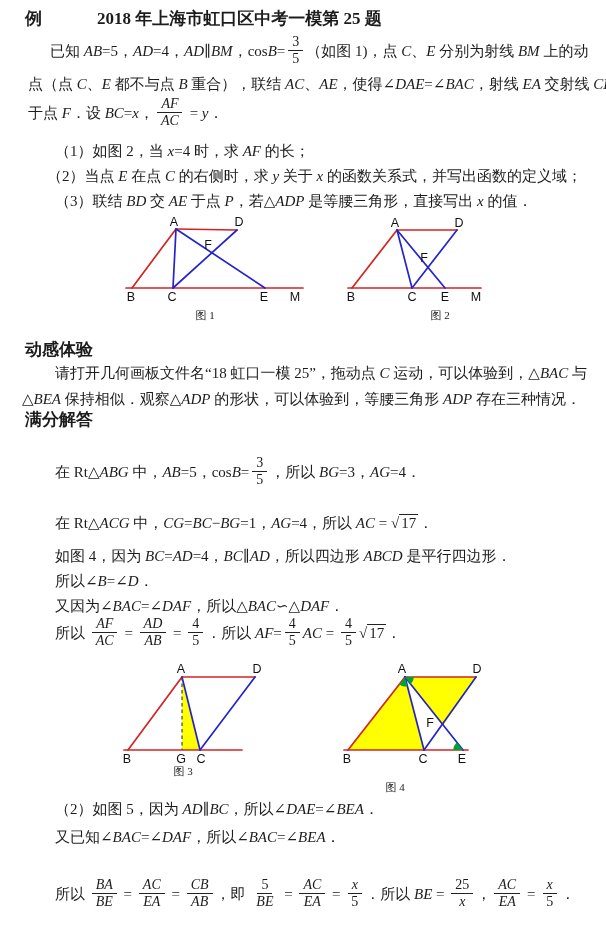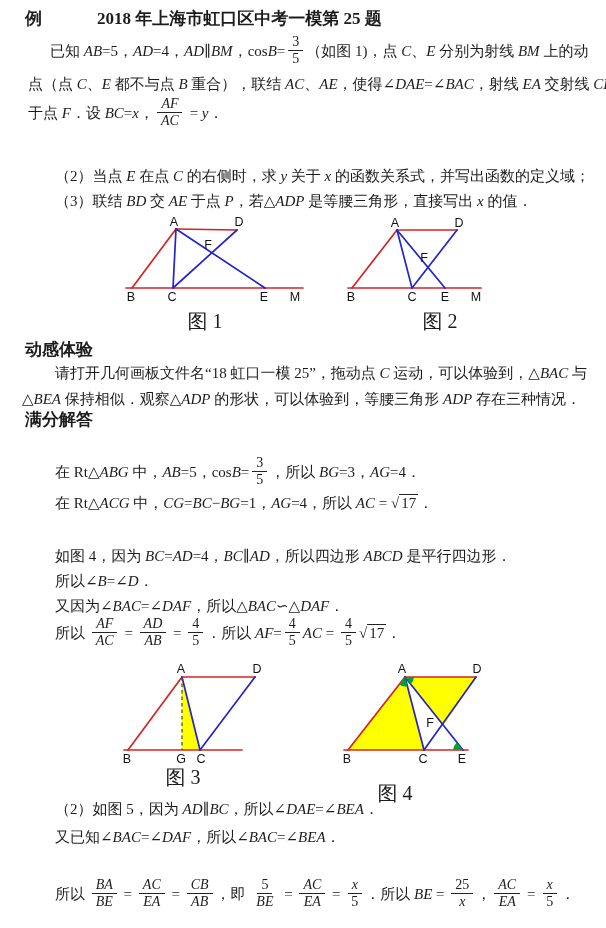--- a/index.html
+++ b/index.html
@@ -8,41 +8,41 @@
   .tl{position:absolute;white-space:pre;font-size:15px;line-height:22px;}
   .tl .cn{white-space:pre;}
   .mv{font-style:italic;font-family:"Liberation Serif","DejaVu Serif",serif;}
   .hdr{position:absolute;font-weight:bold;font-size:17px;white-space:pre;}
   .frac{display:inline-flex;flex-direction:column;align-items:center;vertical-align:middle;
         margin:0 3px;line-height:1.1;font-size:14px;transform:translateY(-1px);}
   .frac .ft{padding:0 4px;border-bottom:1px solid #222;}
   .frac .fb{padding:0 4px;}
   .sqrt{white-space:nowrap;}
   .sqrt .rad{border-top:1.2px solid #222;padding:0 2px;}
-  .cap{position:absolute;width:70px;text-align:center;font-size:20px;white-space:pre;}
+  .cap{position:absolute;width:70px;text-align:center;font-size:11px;white-space:pre;}
   svg{position:absolute;overflow:visible;}
   .ln{stroke-width:1.7;fill:none;stroke-linecap:round;}
   .dash{stroke-width:1.2;fill:none;stroke-dasharray:3.5,3;}
   .lb{font-family:"Liberation Sans","DejaVu Sans",sans-serif;font-size:12.5px;fill:#111;text-anchor:middle;}
   
   #L-title-label{left:25px;top:7px;}
   #L-title{left:97px;top:7px;}
   #L-p1l1{left:50px;top:33px;height:36px;display:flex;align-items:center;}
   #L-p1l2{left:28px;top:73px;}
   #L-p1l3{left:28px;top:95px;height:36px;display:flex;align-items:center;}
   #L-q1{left:55px;top:140px;}
-  #L-q2{left:55px;top:165px;}
+  #L-q2{left:47px;top:165px;}
   #L-q3{left:55px;top:190px;}
   #L-exp1{left:55px;top:362px;}
   #L-exp2{left:6px;top:388px;margin-left:16px;}
   #H-exp{left:25px;top:338px;}
   #H-sol{left:25px;top:408px;}
   #L-s1{left:55px;top:433px;}
   #L-s2{left:55px;top:452px;height:40px;display:flex;align-items:center;}
-  #L-s3{left:55px;top:492px;}
+  #L-s3{left:55px;top:512px;}
   #L-s4{left:55px;top:545px;text-align:right;}
   #L-s5{left:55px;top:570px;}
   #L-s6{left:55px;top:595px;}
   #L-s7{left:55px;top:612px;height:42px;display:flex;align-items:center;}
   #L-s8{left:55px;top:798px;}
   #L-s9{left:55px;top:826px;}
   #L-s10{left:55px;top:852px;}
   #L-s11{left:55px;top:872px;height:44px;display:flex;align-items:center;}
   #fig1{left:118px;top:216px;}
   #fig2{left:343px;top:216px;}
@@ -57,20 +57,21 @@
 <body>
 
 <div id="page">
 
   <div class="hdr" id="L-title-label">例</div>
   <div class="hdr" id="L-title">2018 年上海市虹口区中考一模第 25 题</div>
 
   <div class="tl" id="L-p1l1"><span class="cn">已知 </span><span class="mv">AB</span><span class="cn">=5，</span><span class="mv">AD</span><span class="cn">=4，</span><span class="mv">AD</span><span class="cn">∥</span><span class="mv">BM</span><span class="cn">，cos</span><span class="mv">B</span><span class="cn">=</span><span class="frac"><span class="ft">3</span><span class="fb">5</span></span><span class="cn">（如图 1)，点 </span><span class="mv">C</span><span class="cn">、</span><span class="mv">E</span><span class="cn"> 分别为射线 </span><span class="mv">BM</span><span class="cn"> 上的动</span></div>
   <div class="tl" id="L-p1l2"><span class="cn">点（点 </span><span class="mv">C</span><span class="cn">、</span><span class="mv">E</span><span class="cn"> 都不与点 </span><span class="mv">B</span><span class="cn"> 重合），联结 </span><span class="mv">AC</span><span class="cn">、</span><span class="mv">AE</span><span class="cn">，使得∠</span><span class="mv">DAE</span><span class="cn">=∠</span><span class="mv">BAC</span><span class="cn">，射线 </span><span class="mv">EA</span><span class="cn"> 交射线 </span><span class="mv">CD</span></div>
   <div class="tl" id="L-p1l3"><span class="cn">于点 </span><span class="mv">F</span><span class="cn">．设 </span><span class="mv">BC</span><span class="cn">=</span><span class="mv">x</span><span class="cn">，</span><span class="frac"><span class="ft mv">AF</span><span class="fb mv">AC</span></span><span class="cn"> = </span><span class="mv">y</span><span class="cn">．</span></div>
+  <div class="tl" id="L-q1"><span class="cn">（1）如图 2，当 </span><span class="mv">x</span><span class="cn">=4 时，求 </span><span class="mv">AF</span><span class="cn"> 的长；</span></div>
   <div class="tl" id="L-q2"><span class="cn">（2）当点 </span><span class="mv">E</span><span class="cn"> 在点 </span><span class="mv">C</span><span class="cn"> 的右侧时，求 </span><span class="mv">y</span><span class="cn"> 关于 </span><span class="mv">x</span><span class="cn"> 的函数关系式，并写出函数的定义域；</span></div>
   <div class="tl" id="L-q3"><span class="cn">（3）联结 </span><span class="mv">BD</span><span class="cn"> 交 </span><span class="mv">AE</span><span class="cn"> 于点 </span><span class="mv">P</span><span class="cn">，若△</span><span class="mv">ADP</span><span class="cn"> 是等腰三角形，直接写出 </span><span class="mv">x</span><span class="cn"> 的值．</span></div>
 
   <svg id="fig1" width="195" height="90" viewBox="118 216 195 90">
     <line class="ln" x1="126" y1="288" x2="303" y2="288" stroke="#d42323"></line>
     <line class="ln" x1="132" y1="288" x2="176" y2="229" stroke="#d42323"></line>
     <line class="ln" x1="176" y1="229" x2="237" y2="230" stroke="#d42323"></line>
     <line class="ln" x1="176" y1="229" x2="173" y2="288" stroke="#2424cb"></line>
     <line class="ln" x1="176" y1="229" x2="265" y2="288" stroke="#2424cb"></line>
     <line class="ln" x1="173" y1="288" x2="237" y2="230" stroke="#2424cb"></line>

